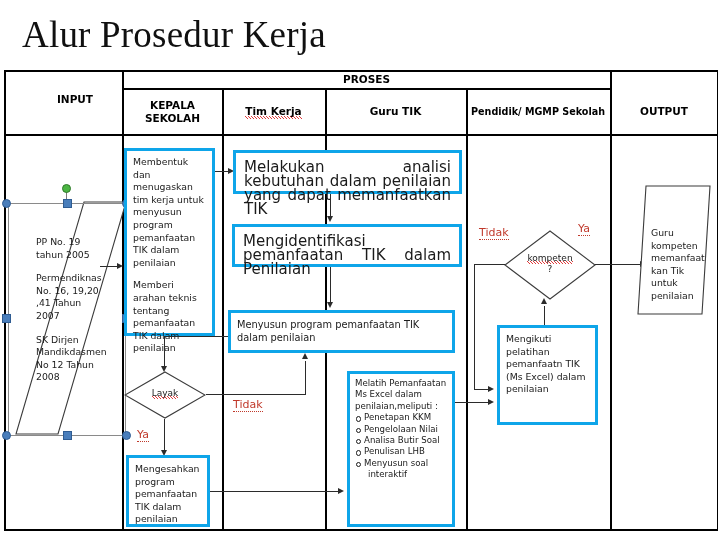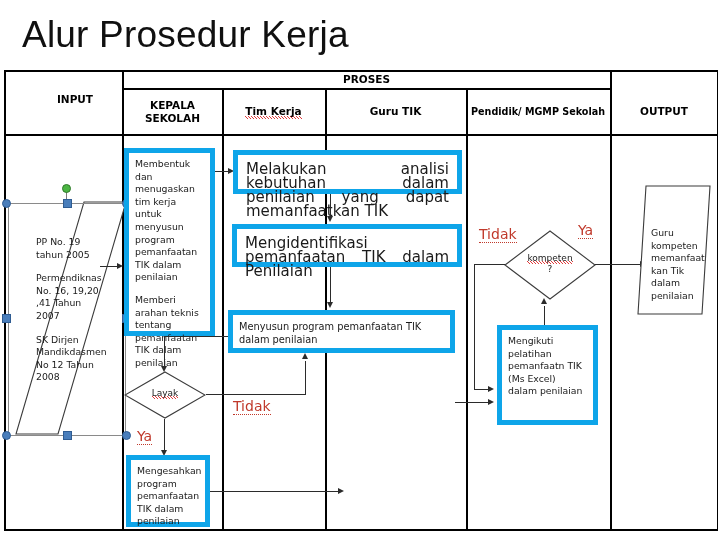--- a/index.html
+++ b/index.html
@@ -4,40 +4,40 @@
 <title>Alur Prosedur Kerja</title>
 <style>
   html,body{margin:0;padding:0;background:#ffffff;}
   body{width:720px;height:540px;overflow:hidden;
        font-family:"DejaVu Sans","Liberation Sans",sans-serif;color:#111;}
   #stage{position:relative;width:720px;height:540px;background:#fff;}
 
   
   #title{
     position:absolute;left:22px;top:14px;
-    font-family:Liberation Sans, sans-serif;
+    font-family:Liberation Serif, serif;
     font-size:37px;line-height:42px;font-weight:400;color:#101010;
     letter-spacing:0.2px;white-space:nowrap;
   }
 
   
   .tline{position:absolute;background:#000;}
   .vline{width:1.5px;}
   .hline{height:1.5px;}
 
   .hdr{
     position:absolute;display:flex;align-items:center;justify-content:center;
     text-align:center;font-size:10.5px;font-weight:bold;color:#000;
     line-height:13px;
   }
   .hdr.small{font-size:9.6px;}
 
   
   .box{
-    position:absolute;border:5px solid #0ea5e9;background:#fff;
+    position:absolute;border:3px solid #0ea5e9;background:#fff;
     box-sizing:border-box;font-size:9.3px;line-height:12.6px;color:#1a1a1a;
     padding:5px 6px;
   }
   .box.justify{text-align:justify;text-align-last:left;font-size:15px;line-height:14px;padding:7px 8px;}
   .box.tight{font-size:8.6px;line-height:11.4px;padding:4px 5px;}
   .box.mid{font-size:9.8px;line-height:13.4px;}
 
   .blist{margin:0;padding:0;list-style:none;}
   .blist li{position:relative;padding-left:9px;}
   .blist li:before{
@@ -68,21 +68,21 @@
 
   
   .conn{position:absolute;background:#2b2b2b;}
   .ch{height:1.2px;}
   .cv{width:1.2px;}
   .arrow{position:absolute;width:0;height:0;}
   .ar-right{border-left:6px solid #2b2b2b;border-top:3.6px solid transparent;border-bottom:3.6px solid transparent;}
   .ar-down{border-top:6px solid #2b2b2b;border-left:3.6px solid transparent;border-right:3.6px solid transparent;}
   .ar-up{border-bottom:6px solid #2b2b2b;border-left:3.6px solid transparent;border-right:3.6px solid transparent;}
 
-  .flabel{position:absolute;font-size:14px;color:#c0392b;}
+  .flabel{position:absolute;font-size:11px;color:#c0392b;}
   .flabel .u{border-bottom:1px dotted #c0392b;}
 
   
   .handle{position:absolute;width:7px;height:7px;background:#4a7ebb;border:1px solid #2f5c92;}
   .handle.round{border-radius:50%;}
   .handle.green{background:#4bb543;border-color:#2f7a2a;border-radius:50%;width:7px;height:7px;}
   .rotstem{position:absolute;width:1px;background:#7b7b7b;}
   .selline{position:absolute;background:#8a8a8a;}
 </style>
 </head>
@@ -195,20 +195,31 @@
   <div class="flabel" style="left:233px;top:398px;"><span class="u">Tidak</span></div>
   <div class="conn ch" style="left:206px;top:394px;width:100px;"></div>
   <div class="conn cv" style="left:305px;top:361px;height:34px;"></div>
   <div class="arrow ar-up" style="left:301.8px;top:353px;"></div>
 
   <div class="box" style="left:126px;top:455px;width:84px;height:72px;">Mengesahkan program pemanfaatan TIK dalam penilaian</div>
 
   <div class="conn ch" style="left:210px;top:491px;width:130px;"></div>
   <div class="arrow ar-right" style="left:338px;top:487.5px;"></div>
 
+  <div class="box tight" style="left:347px;top:371px;width:108px;height:156px;">
+    <div>Melatih Pemanfaatan Ms Excel dalam penilaian,meliputi :</div>
+    <ul class="blist">
+      <li>Penetapan KKM</li>
+      <li>Pengelolaan Nilai</li>
+      <li>Analisa Butir Soal</li>
+      <li>Penulisan LHB</li>
+      <li>Menyusun soal</li>
+      <li class="cont" style="padding-left:13px;">interaktif</li>
+    </ul>
+  </div>
 
   <div class="conn ch" style="left:455px;top:402px;width:34px;"></div>
   <div class="arrow ar-right" style="left:488px;top:398.5px;"></div>
 
   <div class="box" style="left:497px;top:325px;width:101px;height:100px;">Mengikuti pelatihan pemanfaatn TIK (Ms Excel) dalam penilaian</div>
 
   <div class="conn cv" style="left:544px;top:306px;height:19px;"></div>
   <div class="arrow ar-up" style="left:540.8px;top:298px;"></div>
 
   <div class="dia" style="left:504px;top:230px;width:92px;height:70px;">
@@ -231,18 +242,18 @@
 
   <div class="para" style="left:632px;top:183px;width:82px;height:134px;">
     <svg width="86" height="138" viewBox="0 0 86 138">
       <polygon points="14,3 78,3 70,131 6,131" fill="#ffffff" stroke="#3b3b3b" stroke-width="1.1"></polygon>
     </svg>
     <div class="ptext" style="left:19px;top:44px;width:62px;">
       <div>Guru</div>
       <div>kompeten</div>
       <div>memanfaat</div>
       <div>kan Tik</div>
-      <div>dalam</div>
+      <div>untuk</div>
       <div>penilaian</div>
     </div>
   </div>
 
 </div>
 
 </body></html>

